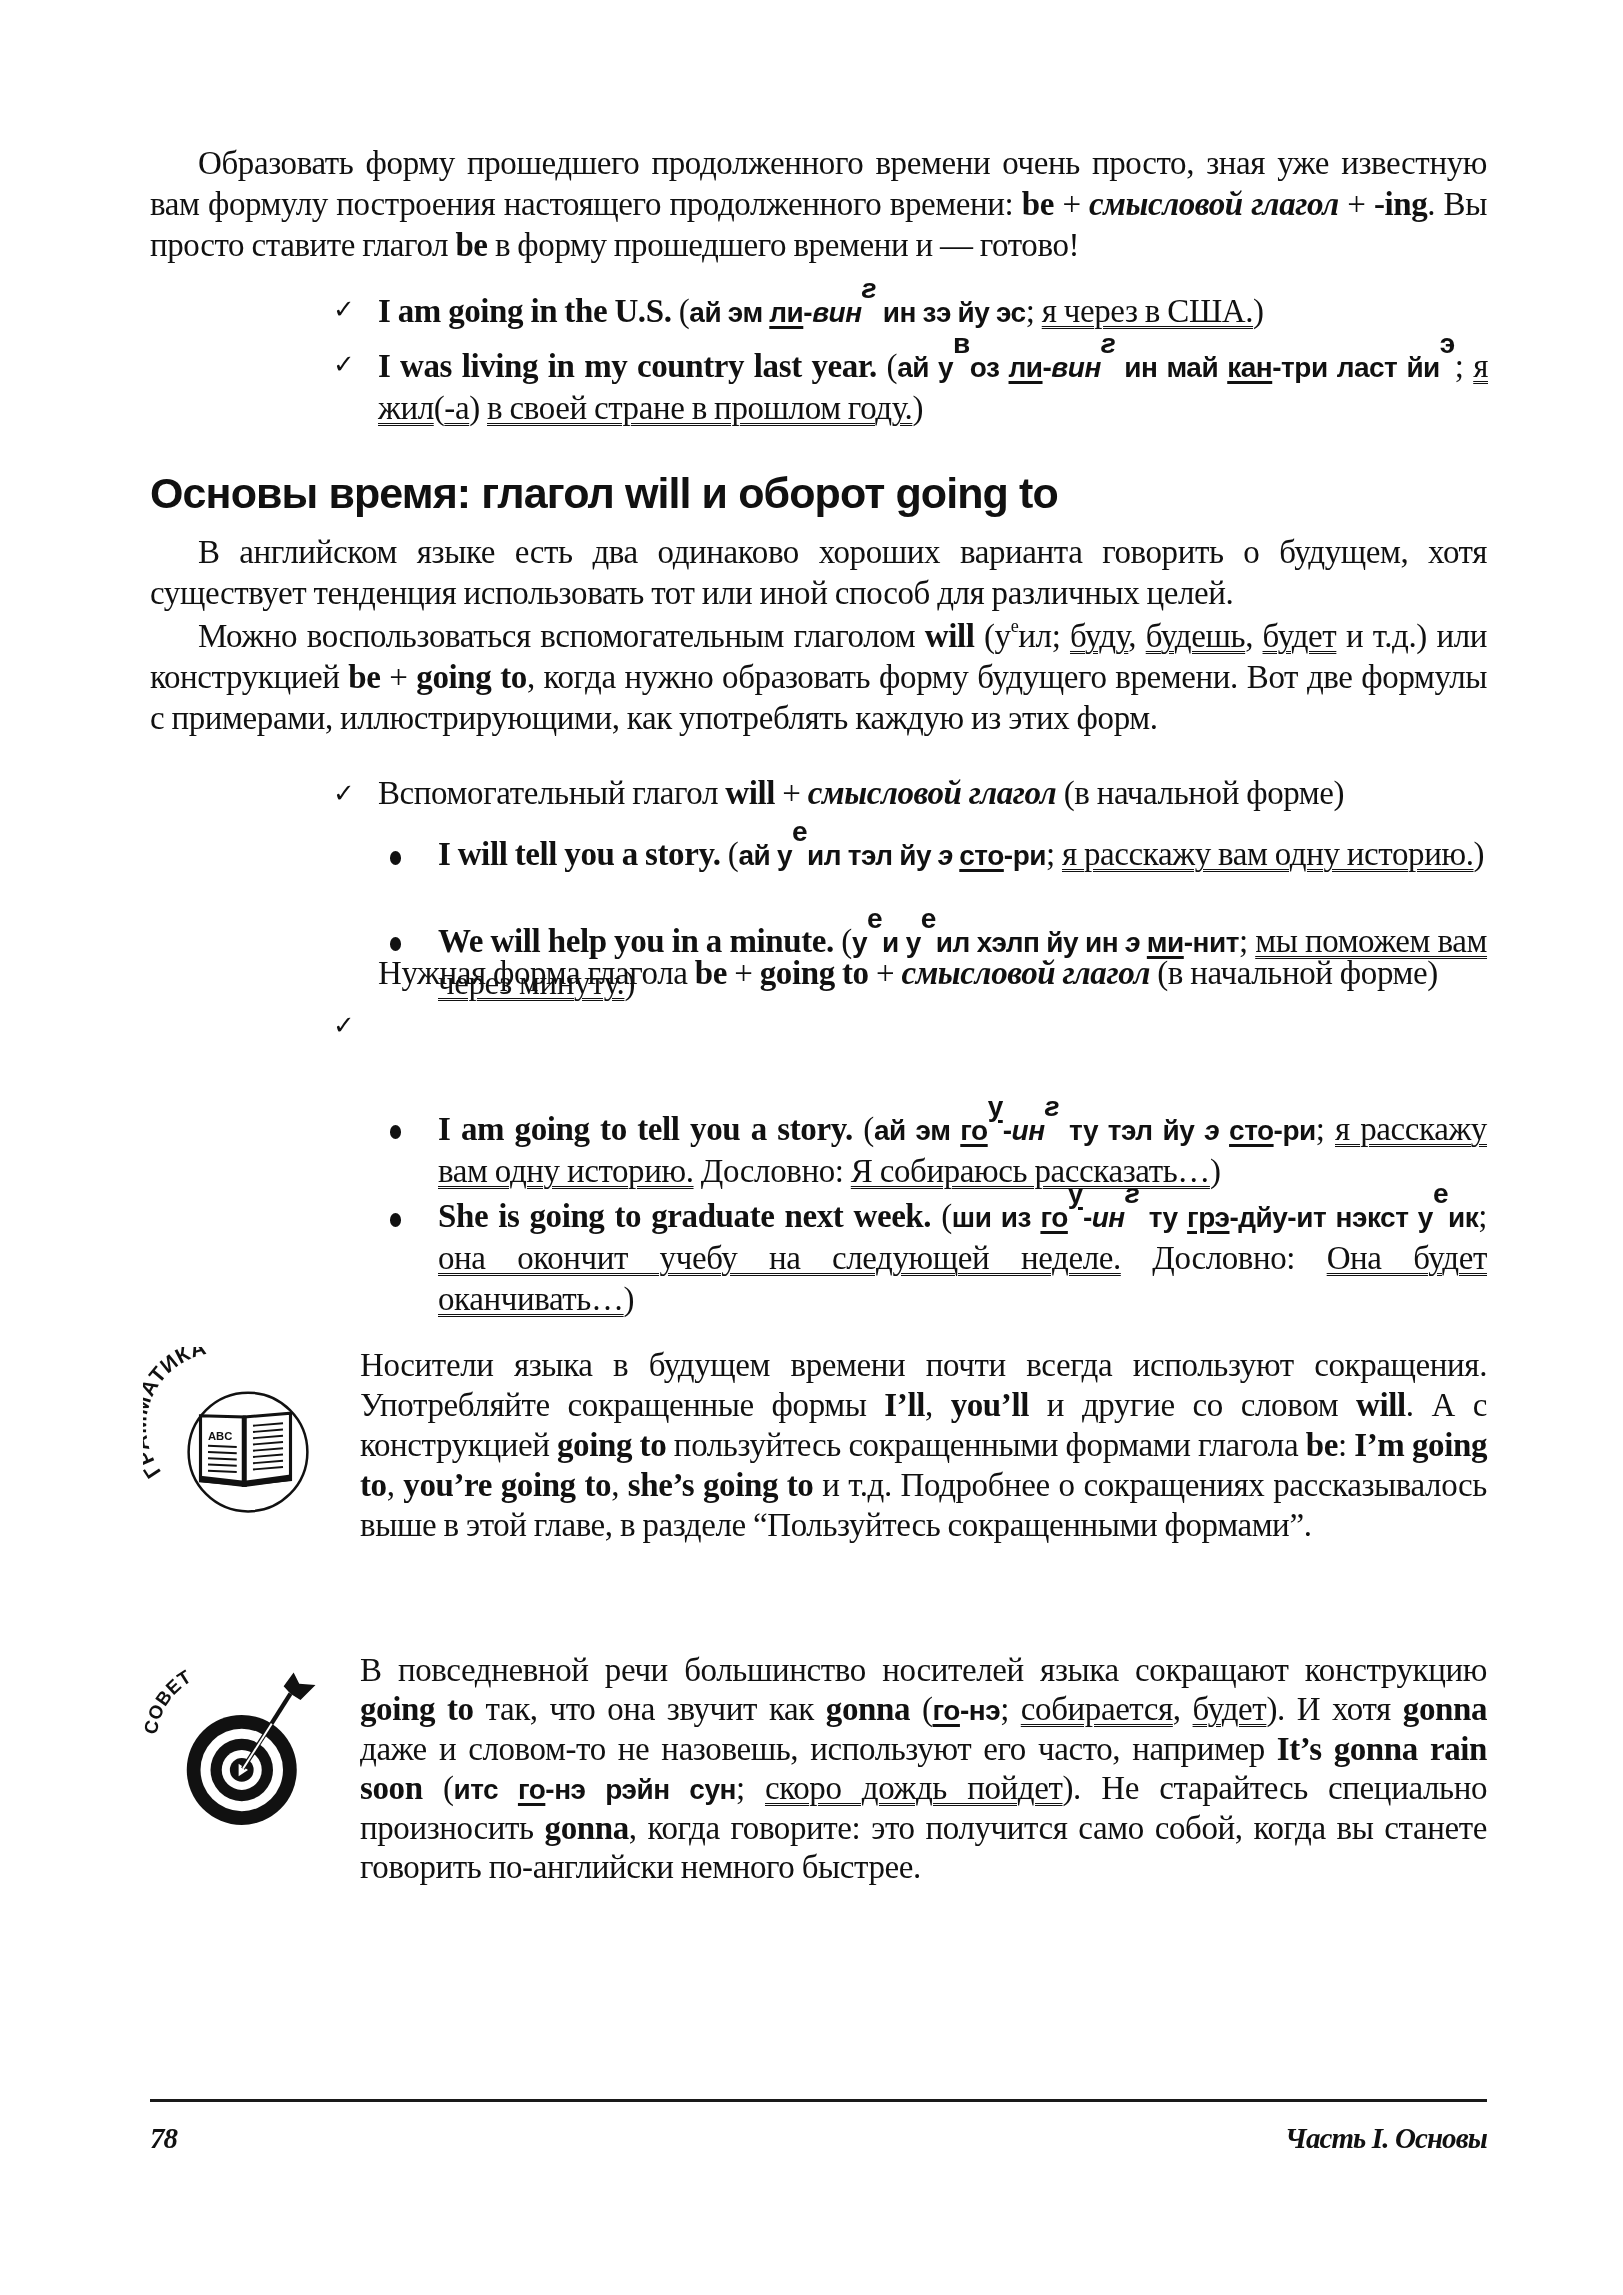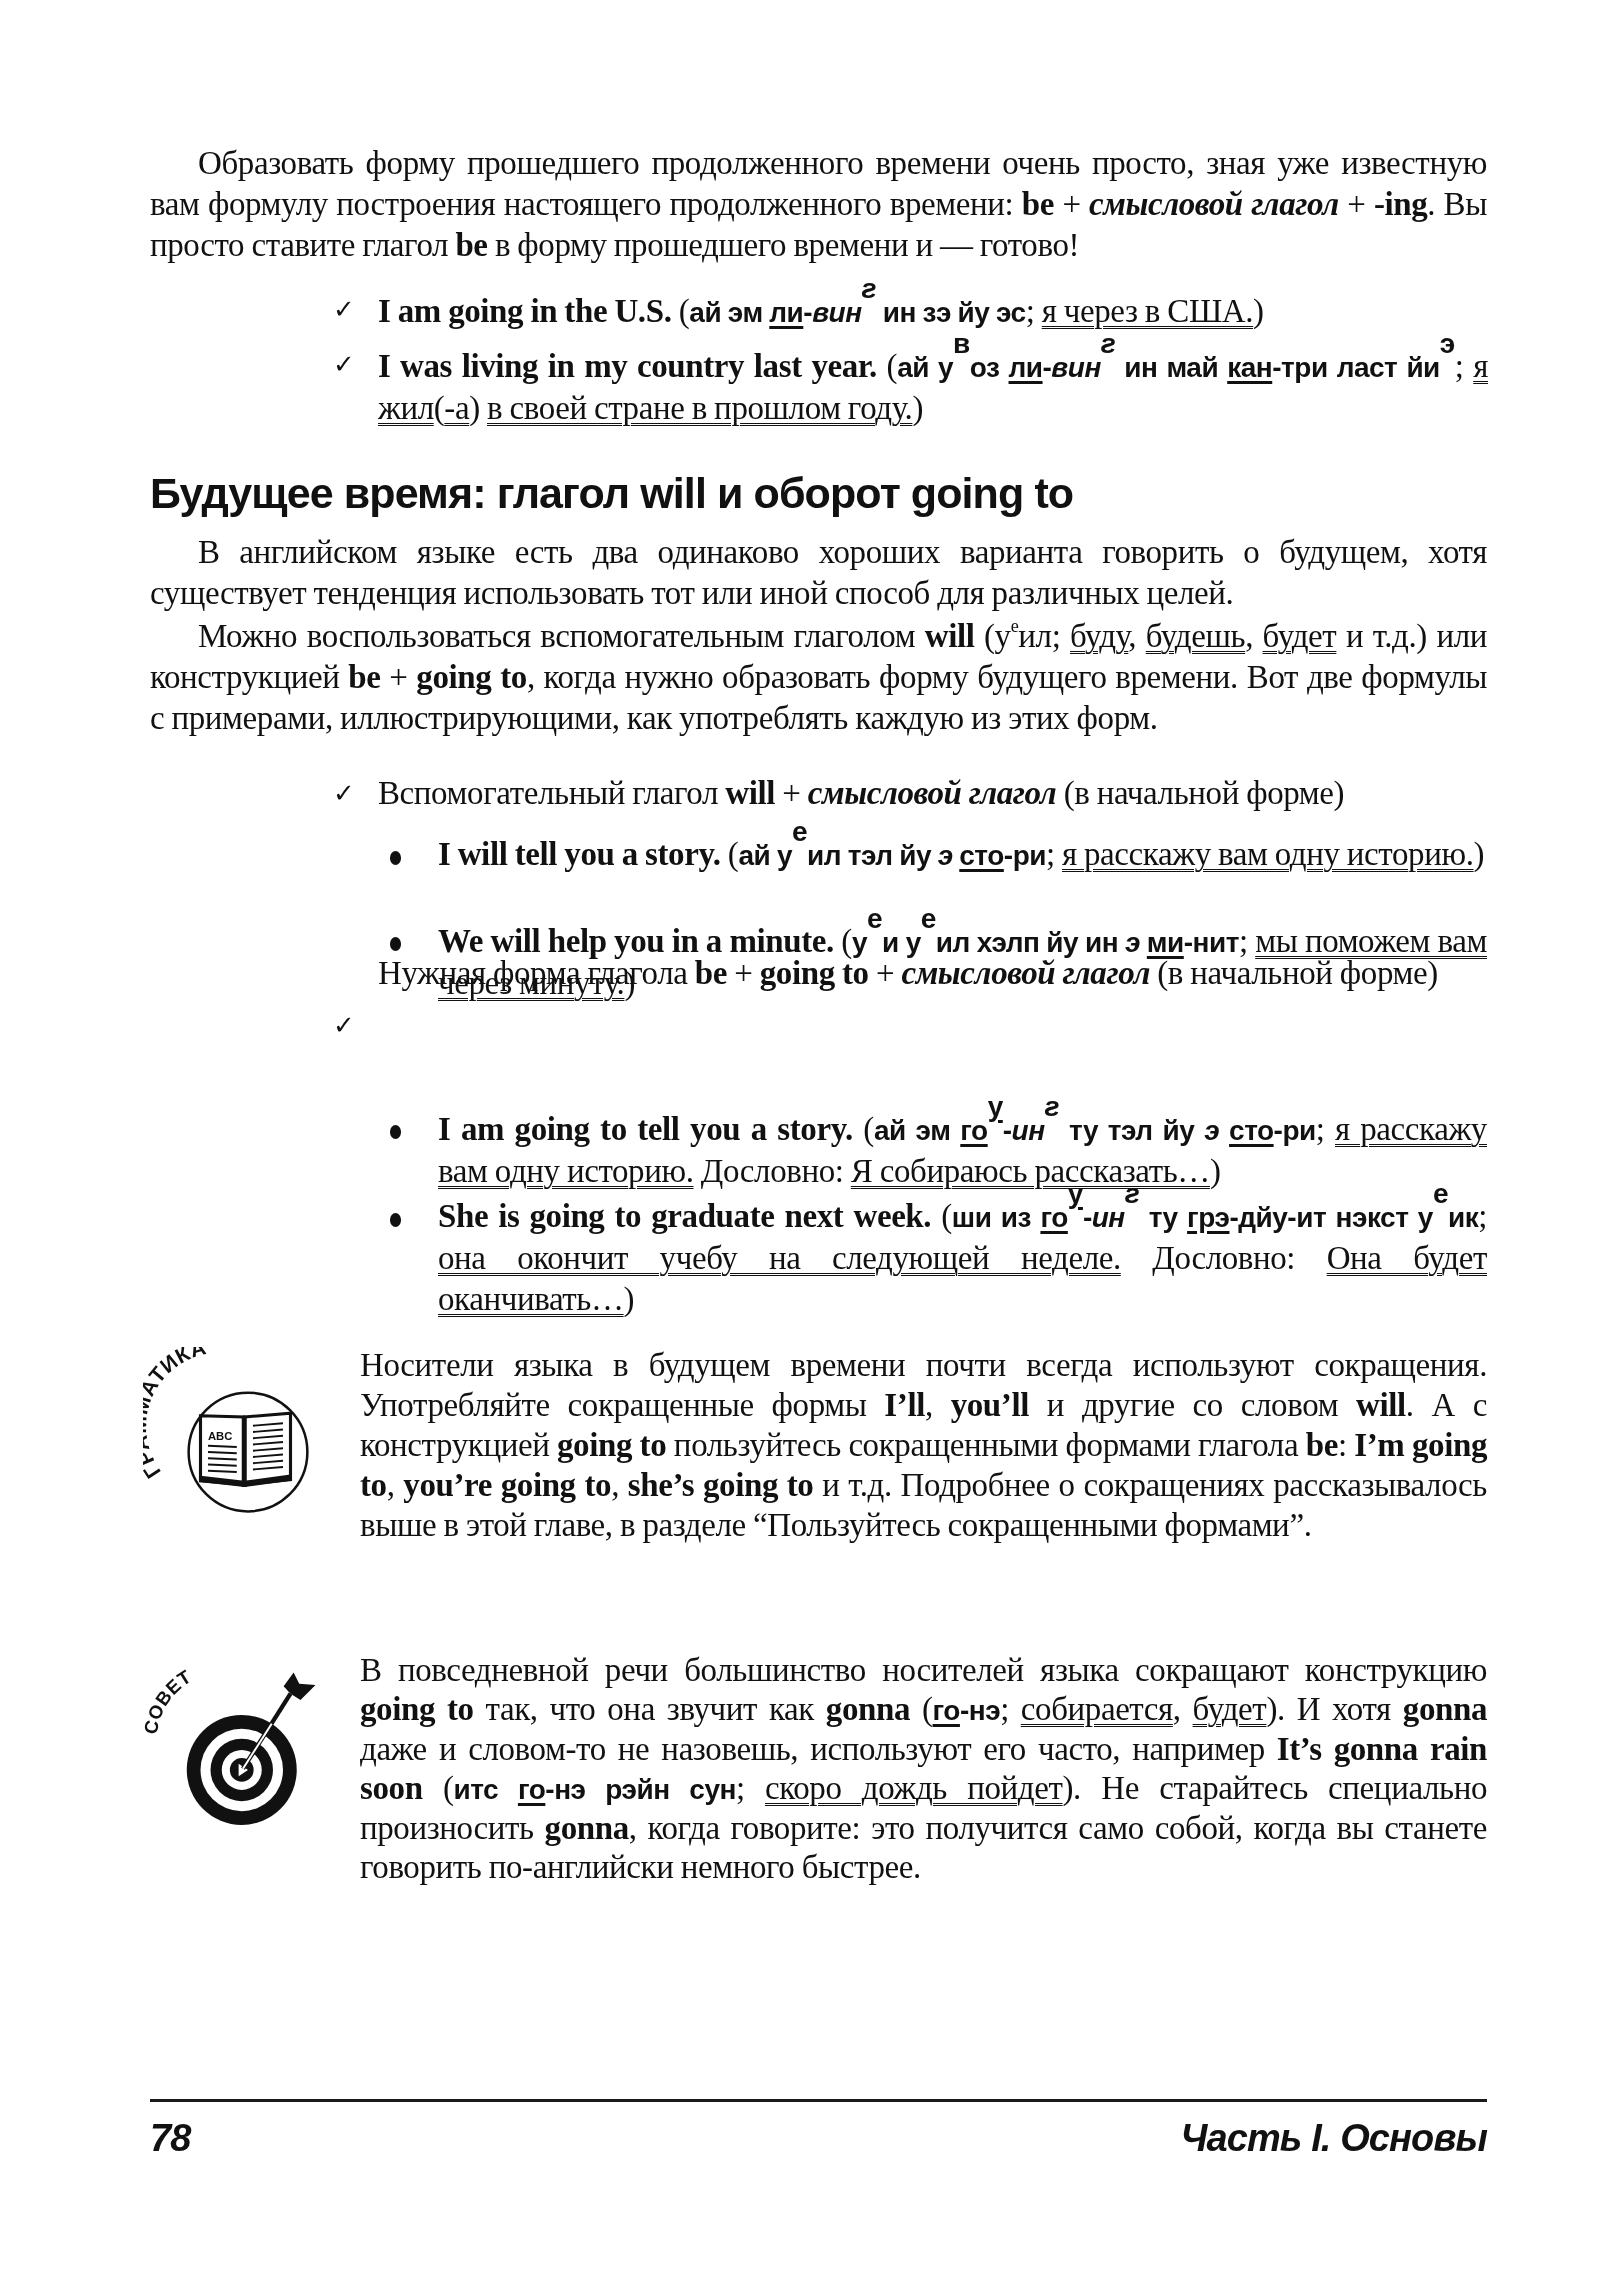--- a/index.html
+++ b/index.html
@@ -16,37 +16,37 @@
   .u1 { text-decoration: underline; text-decoration-thickness: 2.5px; text-underline-offset: 4.4px; }
   .u2 { text-decoration: underline double; text-decoration-thickness: 1.3px; text-underline-offset: 4.4px; }
   sup { font-size: 0.55em; line-height: 0; vertical-align: 0.85em; }
   .heading { position: absolute; left: 150px; top: 465px; font-family: "Liberation Sans", sans-serif;
              font-weight: bold; font-size: 43px; letter-spacing: -0.9px; line-height: 56px; white-space: nowrap; }
   .marker { position: absolute; font-size: 31px; line-height: 41px; }
   .check { font-family: "DejaVu Sans", sans-serif; font-size: 26px; }
   .bullet { width: 11.3px; height: 13.8px; border-radius: 50%; background: #111; }
   .icon { position: absolute; }
   .rule { position: absolute; left: 150px; top: 2099px; width: 1337px; height: 3.1px; background: #1a1a1a; }
-  .footer { position: absolute; top: 2116px; font-family: Liberation Sans, sans-serif; font-weight: bold;
-            font-style: italic; font-size: 38px; line-height: 44px; letter-spacing: -0.9px; }
+  .footer { position: absolute; top: 2116px; font-family: Liberation Serif, serif; font-weight: bold;
+            font-style: italic; font-size: 29px; line-height: 44px; letter-spacing: -0.9px; }
 </style>
 </head>
 <body>
 
 <div class="page">
 
   <div class="para indent" style="left:150px; top:143px; width:1337px;"><span>Образовать форму прошедшего продолженного времени очень просто, зная уже известную вам формулу построения настоящего продолженного времени: </span><span class="b">be</span><span> + </span><span class="bi">смысловой глагол</span><span> + </span><span class="b">-ing</span><span>. Вы просто ставите глагол </span><span class="b">be</span><span> в форму прошедшего времени и — готово!</span></div>
 
   <div class="marker check" style="left:333px; top:289px;">✓</div>
   <div class="para" style="left:378px; top:289px; width:1110px;"><span class="b">I am going in the U.S.</span><span> (</span><span class="tr">ай эм </span><span class="tr u1">ли</span><span class="tr">-</span><span class="tr tri">вин</span><sup class="tr tri">г</sup><span class="tr"> ин зэ йу эс</span><span>; </span><span class="u2">я через в США.</span><span>)</span></div>
 
   <div class="marker check" style="left:333px; top:344px;">✓</div>
   <div class="para" style="left:378px; top:344px; width:1110px;"><span class="b">I was living in my country last year.</span><span> (</span><span class="tr">ай у</span><sup class="tr">в</sup><span class="tr">оз </span><span class="tr u1">ли</span><span class="tr">-</span><span class="tr tri">вин</span><sup class="tr tri">г</sup><span class="tr"> ин май </span><span class="tr u1">кан</span><span class="tr">-три ласт йи</span><sup class="tr">э</sup><span>; </span><span class="u2">я жил</span><span>(</span><span class="u2">-а</span><span>) </span><span class="u2">в своей стране в прошлом году.</span><span>)</span></div>
 
-  <div class="heading">Будущее время: глагол will и оборот going to</div>
+  <div class="heading">Основы время: глагол will и оборот going to</div>
 
   <div class="para indent" style="left:150px; top:532px; width:1337px;"><span>В английском языке есть два одинаково хороших варианта говорить о будущем, хотя существует тенденция использовать тот или иной способ для различных целей.</span></div>
   <div class="para indent" style="left:150px; top:616px; width:1337px;"><span>Можно воспользоваться вспомогательным глаголом </span><span class="b">will</span><span> (у</span><sup>е</sup><span>ил; </span><span class="u2">буду</span><span>, </span><span class="u2">будешь</span><span>, </span><span class="u2">будет</span><span> и т.д.) или конструкцией </span><span class="b">be</span><span> + </span><span class="b">going to</span><span>, когда нужно образовать форму будущего времени. Вот две формулы с примерами, иллюстрирующими, как употреблять каждую из этих форм.</span></div>
 
   <div class="marker check" style="left:333px; top:773px;">✓</div>
   <div class="para" style="left:378px; top:773px; width:1110px;"><span>Вспомогательный глагол </span><span class="b">will</span><span> + </span><span class="bi">смысловой глагол</span><span> (в начальной форме)</span></div>
 
   <div class="marker bullet" style="left:390px; top:851px;"></div>
   <div class="para" style="left:438px; top:832px; width:1049px;"><span class="b">I will tell you a story.</span><span> (</span><span class="tr">ай у</span><sup class="tr">е</sup><span class="tr">ил тэл йу </span><span class="tr tri">э</span><span class="tr"> </span><span class="tr u1">сто</span><span class="tr">-ри</span><span>; </span><span class="u2">я расскажу вам одну историю.</span><span>)</span></div>
 

